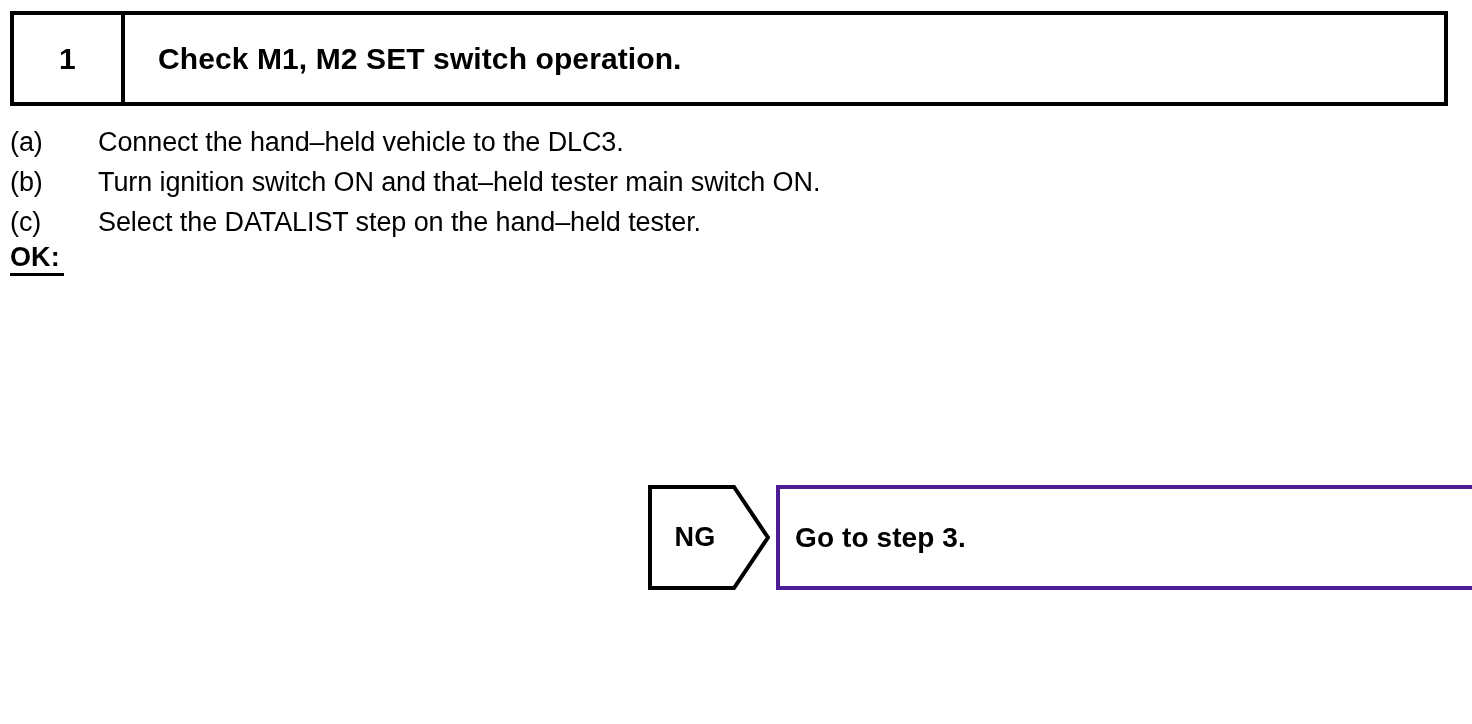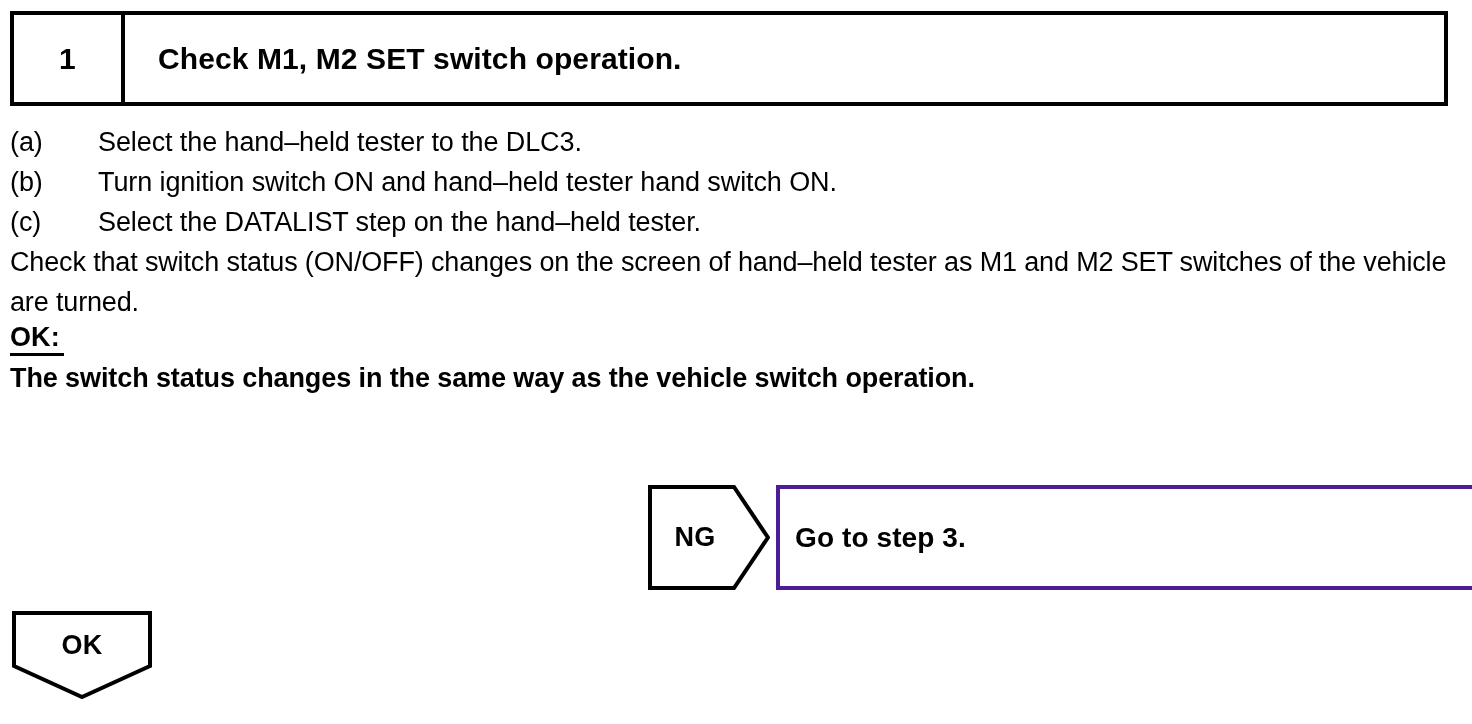--- a/index.html
+++ b/index.html
@@ -188,52 +188,42 @@
     <div class="step-number-cell">1</div>
     <div class="step-title-cell">Check M1, M2 SET switch operation.</div>
   </div>
 
   <div class="body-block">
 
 
     <ul class="lettered-list">
       <li class="lettered-item">
         <span class="lettered-label">(a)</span>
-        <span class="lettered-text">Select the hand–held tester to the DLC3.</span>
+        <span class="lettered-text">Connect the hand–held vehicle to the DLC3.</span>
       </li>
       <li class="lettered-item">
         <span class="lettered-label">(b)</span>
-        <span class="lettered-text">Turn ignition switch ON and hand–held tester hand switch ON.</span>
+        <span class="lettered-text">Turn ignition switch ON and that–held tester main switch ON.</span>
       </li>
       <li class="lettered-item">
         <span class="lettered-label">(c)</span>
         <span class="lettered-text">Select the DATALIST step on the hand–held tester.</span>
       </li>
     </ul>
 
-    <p class="para">Check that switch status (ON/OFF) changes on the screen of hand–held tester as M1 and M2 SET switches of the vehicle are turned.</p>
 
     <div class="head-row">
       <span class="section-head">OK:</span>
     </div>
-    <p class="para-bold">The switch status changes in the same way as the vehicle switch operation.</p>
   </div>
 
   <div class="ng-branch">
     <div class="ng-pentagon">
       <svg width="122" height="105" viewBox="0 0 122 105" aria-hidden="true">
         <polygon points="2,2 86,2 120,52.5 86,103 2,103" fill="#ffffff" stroke="#000000" stroke-width="4" stroke-linejoin="miter"></polygon>
       </svg>
     </div>
     <div class="ng-label">NG</div>
     <div class="ng-result-box">Go to step 3.</div>
   </div>
 
-  <div class="ok-branch">
-    <div>
-      <svg width="140" height="88" viewBox="0 0 140 88" aria-hidden="true">
-        <polygon points="2,2 138,2 138,55 70,86 2,55" fill="#ffffff" stroke="#000000" stroke-width="4" stroke-linejoin="miter"></polygon>
-      </svg>
-    </div>
-    <div class="ok-label">OK</div>
-  </div>
 
 </div>
 
 </body></html>

